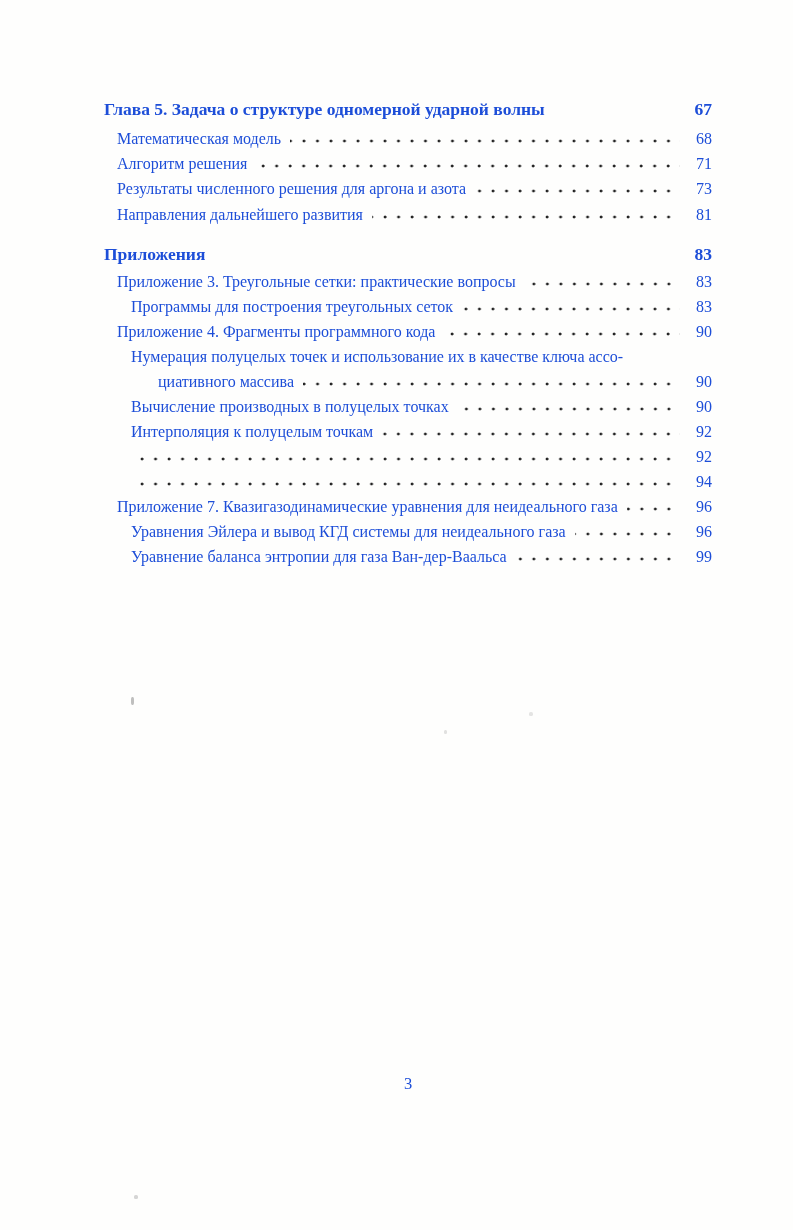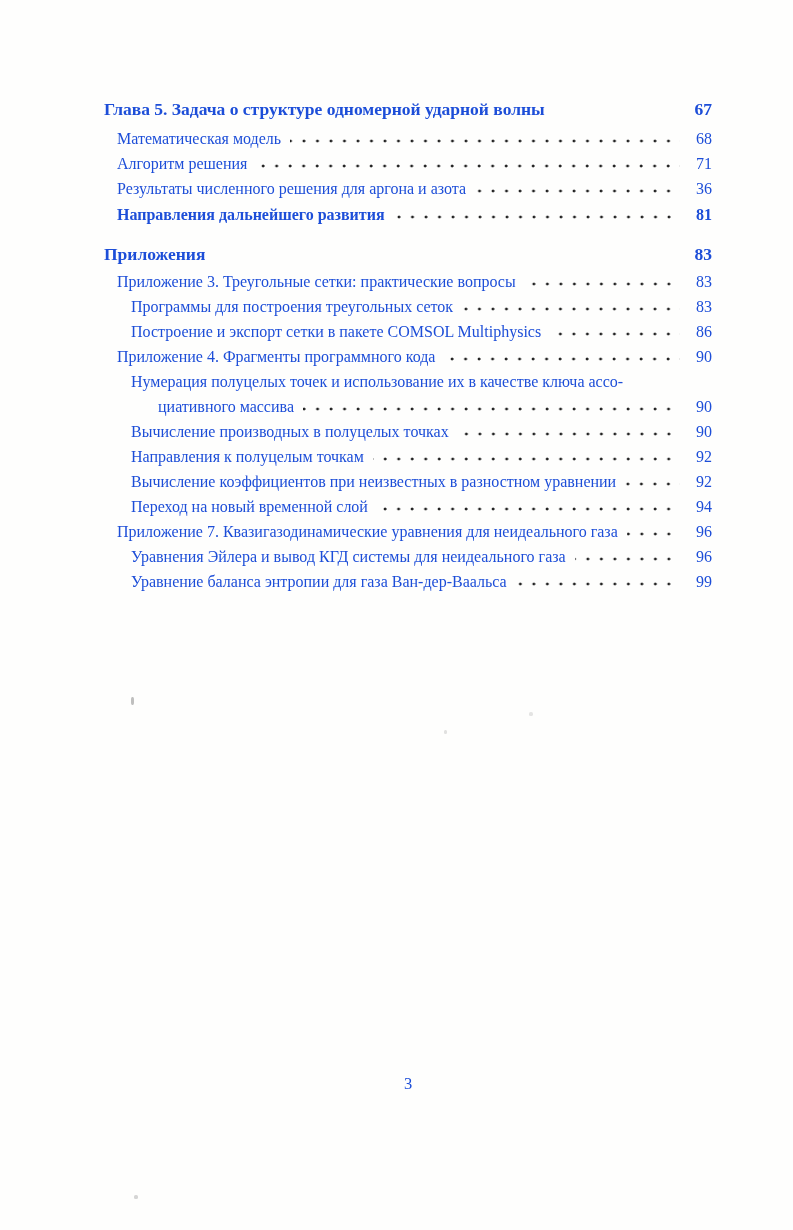--- a/index.html
+++ b/index.html
@@ -17,21 +17,21 @@
   .row {
     display:flex; align-items:baseline;
     height:25px; line-height:25px;
     font-size:16px;
     white-space:nowrap;
   }
   .row.h { font-weight:bold; font-size:17.5px; }
   .lvl1 { padding-left:13px; }
   .lvl2 { padding-left:27px; }
   .lvl3 { padding-left:54px; }
-  .mt1  { margin-top:1px;font-weight:bold; }
+  .mt1  { margin-top:1px; }
   .mt2  { margin-top:2px; }
   .mt4  { margin-top:4px; }
   .mt14 { margin-top:14px; }
   .mt15 { margin-top:15px; }
   .t { flex:0 0 auto; }
   .leader {
     flex:1 1 auto;
     height:4px;
     margin:0 6px 0 9px;
     position:relative; top:-1px;
@@ -65,21 +65,21 @@
         <span class="pg">68</span>
       </div>
       <div class="row lvl1">
         <span class="t">Алгоритм решения</span>
         <span class="leader"></span>
         <span class="pg">71</span>
       </div>
       <div class="row lvl1">
         <span class="t">Результаты численного решения для аргона и азота</span>
         <span class="leader"></span>
-        <span class="pg">36</span>
+        <span class="pg">73</span>
       </div>
       <div class="row lvl1 mt1">
         <span class="t">Направления дальнейшего развития</span>
         <span class="leader"></span>
         <span class="pg">81</span>
       </div>
       <div class="row h mt15">
         <span class="t">Приложения</span>
         <span class="spacer"></span>
         <span class="pg">83</span>
@@ -87,55 +87,48 @@
       <div class="row lvl1 mt2">
         <span class="t">Приложение 3. Треугольные сетки: практические вопросы</span>
         <span class="leader"></span>
         <span class="pg">83</span>
       </div>
       <div class="row lvl2">
         <span class="t">Программы для построения треугольных сеток</span>
         <span class="leader"></span>
         <span class="pg">83</span>
       </div>
-      <div class="row lvl2">
-        <span class="t">Построение и экспорт сетки в пакете COMSOL Multiphysics</span>
-        <span class="leader"></span>
-        <span class="pg">86</span>
-      </div>
       <div class="row lvl1">
         <span class="t">Приложение 4. Фрагменты программного кода</span>
         <span class="leader"></span>
         <span class="pg">90</span>
       </div>
       <div class="row lvl2">
         <span class="t">Нумерация полуцелых точек и использование их в качестве ключа ассо-</span>
       </div>
       <div class="row lvl3">
         <span class="t">циативного массива</span>
         <span class="leader"></span>
         <span class="pg">90</span>
       </div>
       <div class="row lvl2">
         <span class="t">Вычисление производных в полуцелых точках</span>
         <span class="leader"></span>
         <span class="pg">90</span>
       </div>
       <div class="row lvl2">
-        <span class="t">Направления к полуцелым точкам</span>
+        <span class="t">Интерполяция к полуцелым точкам</span>
         <span class="leader"></span>
         <span class="pg">92</span>
       </div>
       <div class="row lvl2">
-        <span class="t">Вычисление коэффициентов при неизвестных в разностном уравнении</span>
         <span class="leader"></span>
         <span class="pg">92</span>
       </div>
       <div class="row lvl2">
-        <span class="t">Переход на новый временной слой</span>
         <span class="leader"></span>
         <span class="pg">94</span>
       </div>
       <div class="row lvl1">
         <span class="t">Приложение 7. Квазигазодинамические уравнения для неидеального газа</span>
         <span class="leader"></span>
         <span class="pg">96</span>
       </div>
       <div class="row lvl2">
         <span class="t">Уравнения Эйлера и вывод КГД системы для неидеального газа</span>

